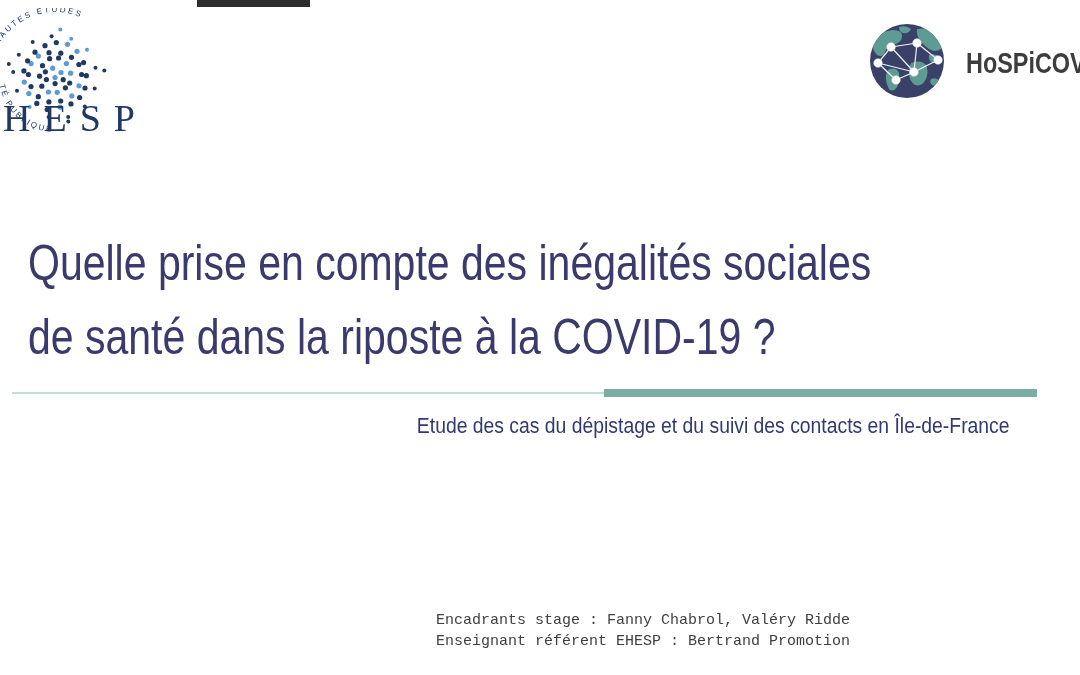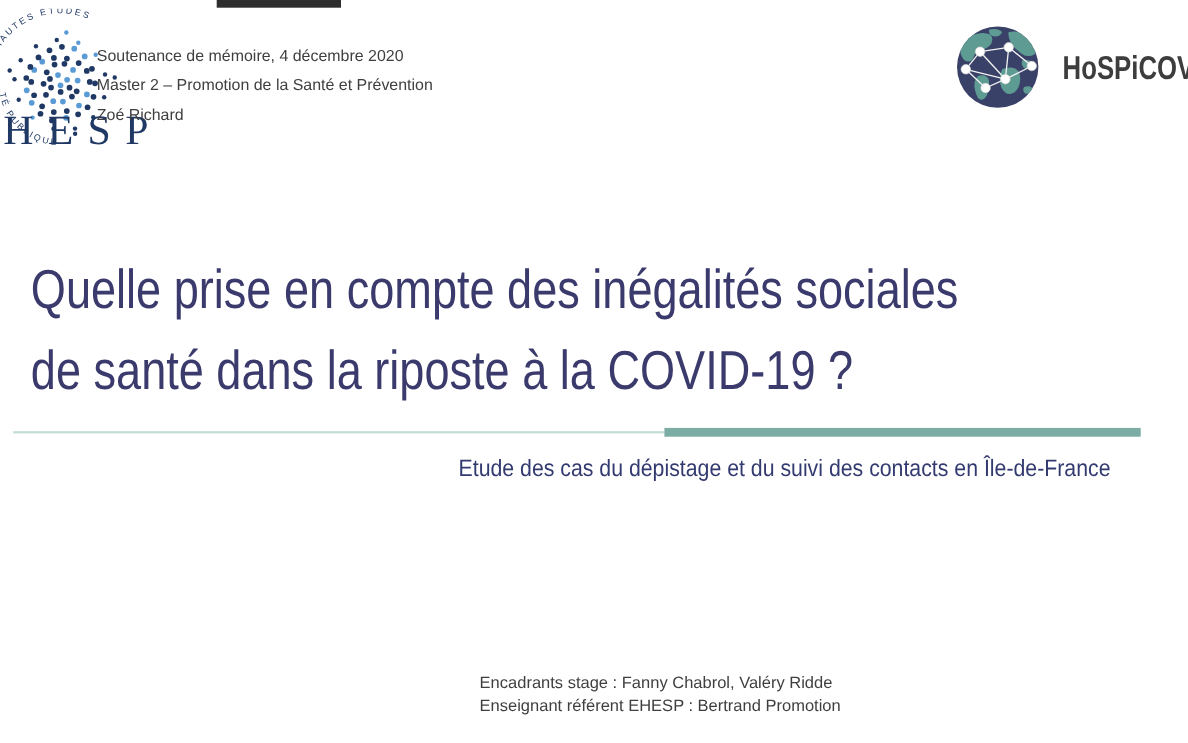--- a/index.html
+++ b/index.html
@@ -34,21 +34,21 @@
   
   .divider-thin{position:absolute;left:12px;top:392px;width:592px;height:2px;background:var(--teal-thin);}
   .divider-thick{position:absolute;left:604px;top:389px;width:433px;height:8px;background:var(--teal-thick);}
   
   .subtitle{
     position:absolute;right:70px;top:414px;color:var(--navy-subtitle);
     font-size:21.5px;white-space:nowrap;
     transform:scaleX(0.9);transform-origin:right top;
   }
   
-  .footer-block{position:absolute;left:436px;top:610px;color:var(--gray-text);font-size:15px;}
+  .footer-block{position:absolute;left:436px;top:610px;color:var(--gray-text);font-size:15px;font-family:Liberation Mono, monospace;}
   .footer-block .fline{height:21px;line-height:21px;white-space:nowrap;}
 </style>
 </head>
 <body>
 
 <div class="stage">
 
   <div class="top-bar"></div>
 
   <div class="ehesp-logo">
@@ -128,25 +128,20 @@
       <text class="arc-text">
         <textPath href="#arcTop" startOffset="16%">HAUTES ÉTUDES</textPath>
       </text>
       <text class="arc-text">
         <textPath href="#arcBottom" startOffset="5%">TÉ PUBLIQUE</textPath>
       </text>
       <text class="ehesp-wordmark" x="48" y="123">HESP</text>
     </svg>
   </div>
 
-  <div class="header-block">
-    <div class="hline">Soutenance de mémoire, 4 décembre 2020</div>
-    <div class="hline">Master 2 – Promotion de la Santé et Prévention</div>
-    <div class="hline">Zoé Richard</div>
-  </div>
 
   <div class="globe">
     <svg viewBox="0 0 76 76">
       <defs>
           <clipPath id="globeClip">
             <circle cx="38" cy="38" r="37"></circle>
           </clipPath>
         </defs>
       <circle cx="38" cy="38" r="37" fill="#3a4168"></circle>
       <g clip-path="url(#globeClip)" fill="#5e9b93">

